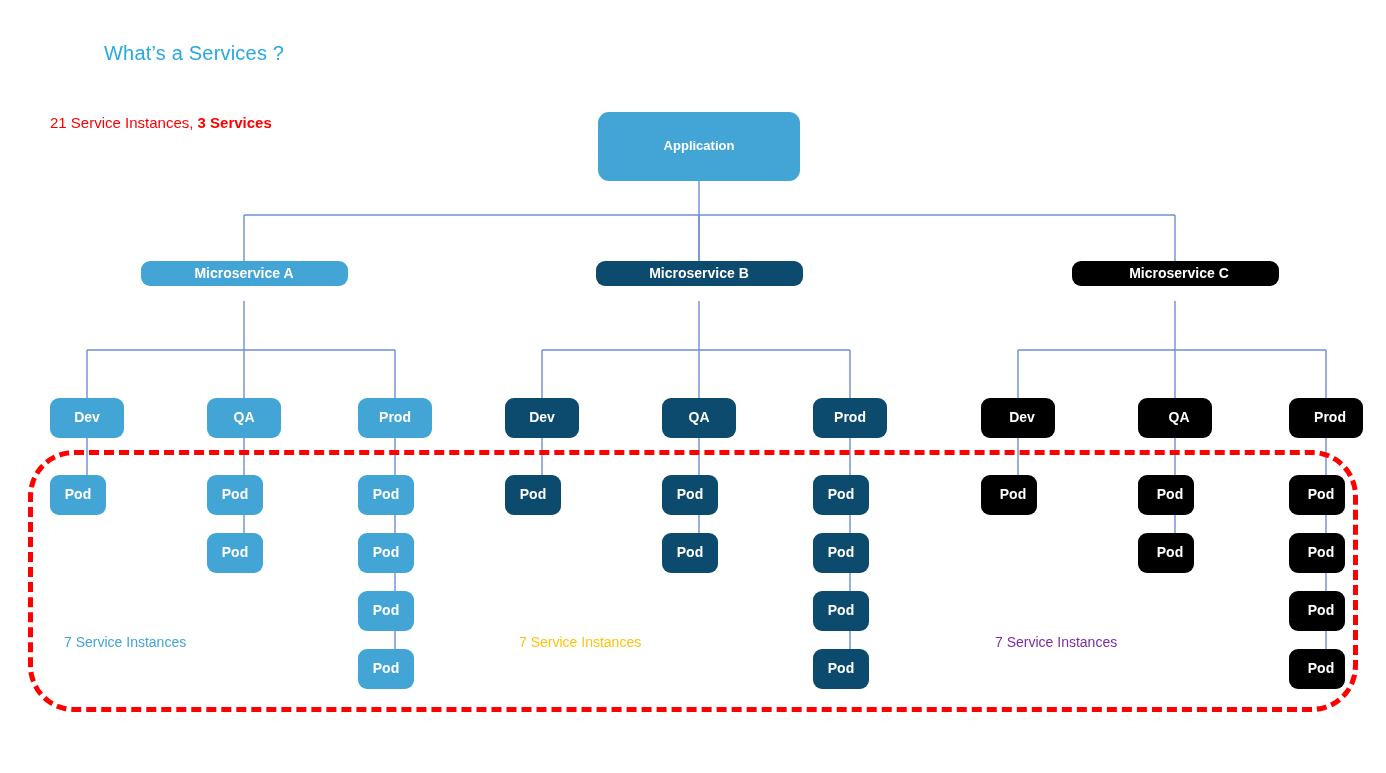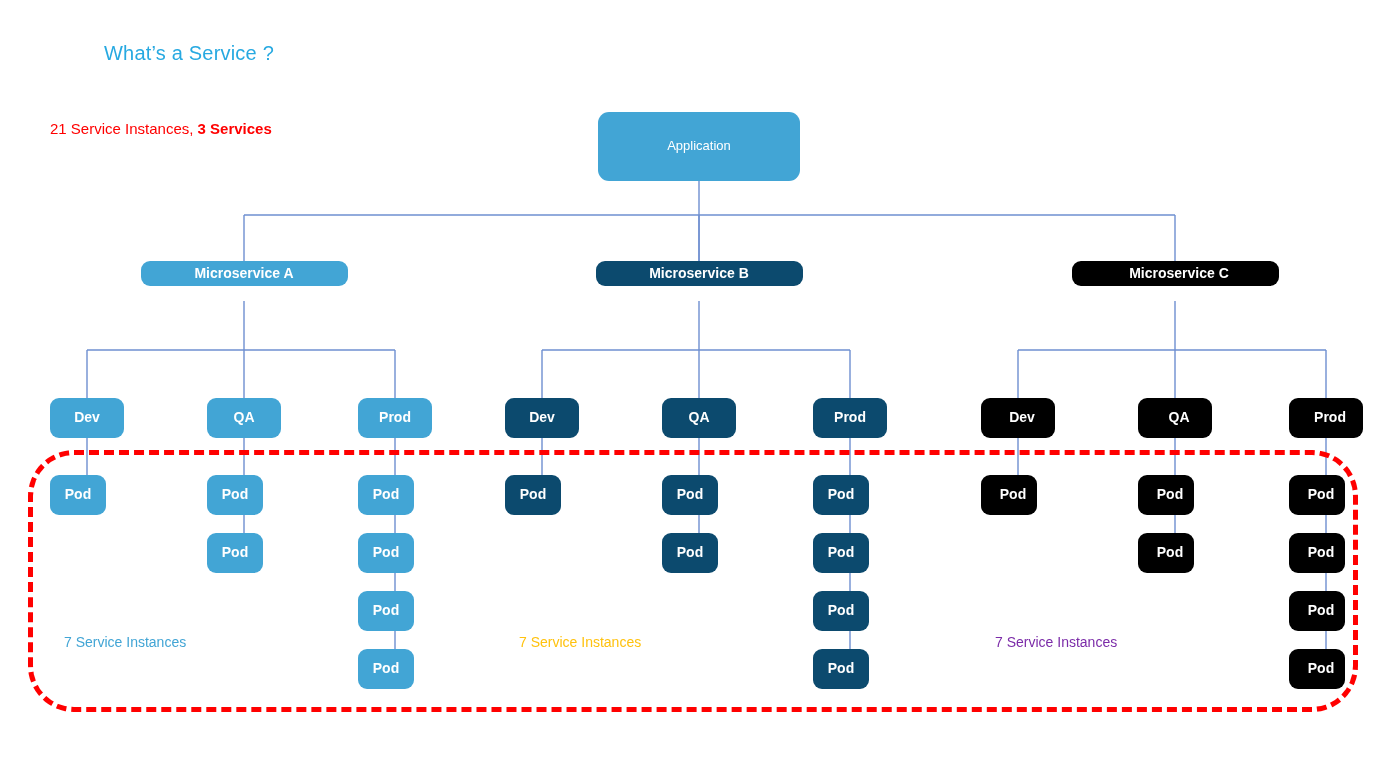--- a/index.html
+++ b/index.html
@@ -36,21 +36,21 @@
     font-size: 20px;
     color: #27A9E1;
     letter-spacing: 0.2px;
     white-space: nowrap;
   }
 
   
   .summary-note {
     position: absolute;
     left: 50px;
-    top: 120px;
+    top: 114px;
     font-size: 15px;
     color: #FF0000;
     white-space: nowrap;
   }
   .summary-note .bold {
     font-weight: bold;
   }
 
   
   .node {
@@ -68,21 +68,21 @@
   .node.blue   { background: #42A5D5; }
   .node.gold   { background: #0c4a6e; }
   .node.purple { background: #000000; padding-left: 8px; }
 
   .node.app {
     left: 598px;
     top: 112px;
     width: 202px;
     height: 69px;
     font-size: 13px;
-    font-weight: normal;
+    font-weight: bold;
     border-radius: 11px;
   }
   .node.micro {
     width: 207px;
     height: 25px;
     font-size: 14px;
     font-weight: bold;
     border-radius: 9px;
   }
   .node.env {
@@ -162,21 +162,21 @@
       <line x1="1175" y1="350" x2="1175" y2="398" stroke="#6E8FD0" stroke-width="1.4"></line>
       <line x1="1175" y1="438" x2="1175" y2="475" stroke="#6E8FD0" stroke-width="1.4"></line>
       <line x1="1175" y1="515" x2="1175" y2="533" stroke="#6E8FD0" stroke-width="1.4"></line>
       <line x1="1326" y1="350" x2="1326" y2="398" stroke="#6E8FD0" stroke-width="1.4"></line>
       <line x1="1326" y1="438" x2="1326" y2="475" stroke="#6E8FD0" stroke-width="1.4"></line>
       <line x1="1326" y1="515" x2="1326" y2="533" stroke="#6E8FD0" stroke-width="1.4"></line>
       <line x1="1326" y1="573" x2="1326" y2="591" stroke="#6E8FD0" stroke-width="1.4"></line>
       <line x1="1326" y1="631" x2="1326" y2="649" stroke="#6E8FD0" stroke-width="1.4"></line>
     </svg>
 
-  <div class="page-title">What’s a Service ?</div>
+  <div class="page-title">What’s a Services ?</div>
 
   <div class="summary-note">
     <span>21 Service Instances, </span><span class="bold">3 Services</span>
   </div>
 
   <div id="nodes-layer">
       <div class="node app blue" style="left: 598px; top: 112px;">
         <span>Application</span>
       </div>
       <div class="node micro blue" style="left: 140.5px; top: 261px;">

